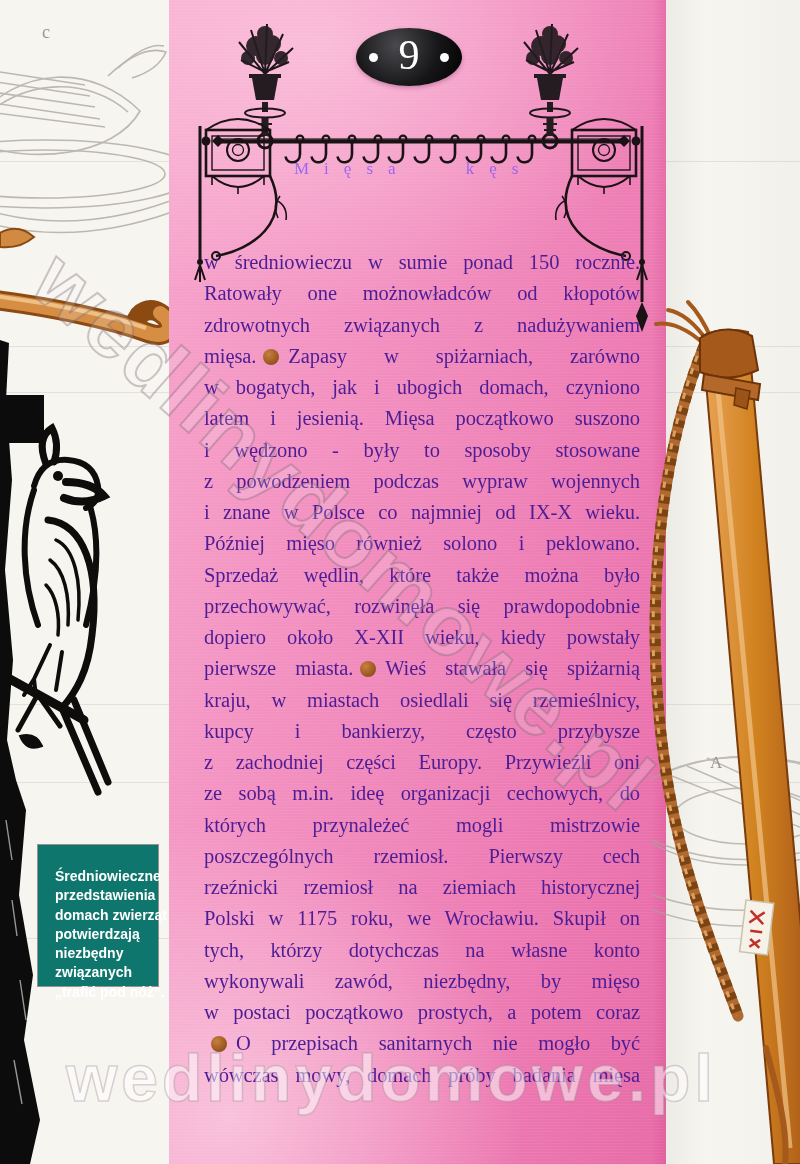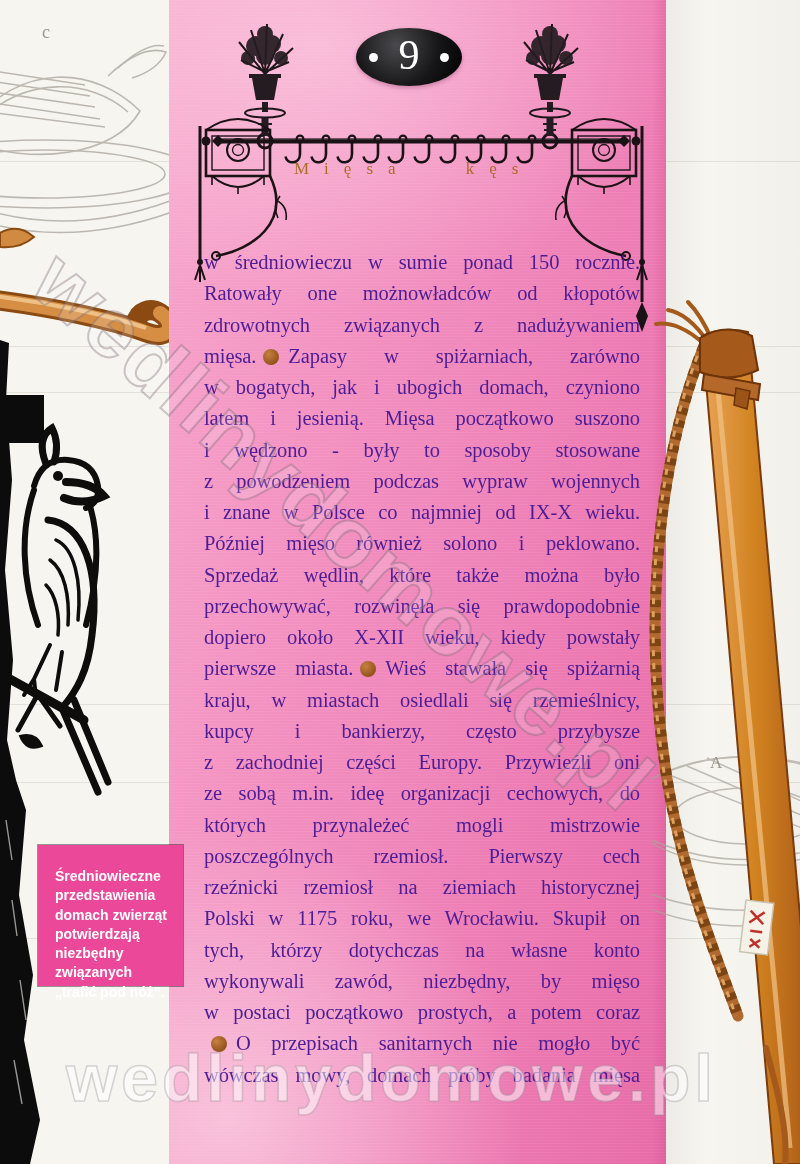--- a/index.html
+++ b/index.html
@@ -21,31 +21,31 @@
       background:linear-gradient(90deg,rgba(201,52,126,0) ,rgba(201,52,126,.22));}
   
   .plaque{position:absolute;left:356px;top:28px;width:106px;height:58px;border-radius:50%;
       background:radial-gradient(circle at 38% 30%,#4a4a4e 0%,#161618 55%,#000 100%);
       box-shadow:0 2px 4px rgba(120,40,90,.35);display:flex;align-items:center;justify-content:center;}
   .plaque .num{color:#fff;font-size:42px;line-height:1;font-family:"Liberation Serif",serif;
       transform:translateY(-2px);}
   .plaque .pdot{position:absolute;top:25px;width:9px;height:9px;border-radius:50%;background:#fdfdfd;}
   .pdot.l{left:13px}.pdot.r{right:13px}
   
-  .sect-title{position:absolute;left:294px;top:159px;font-size:17px;color:#a16207;
+  .sect-title{position:absolute;left:294px;top:159px;font-size:17px;color:#8b5cf6;
       letter-spacing:15px;word-spacing:36px;white-space:nowrap;font-family:"Liberation Serif",serif;
       opacity:.85;}
   
   .textblock{position:absolute;left:204px;top:247px;width:436px;color:#4c1d95;}
   .tline{height:31.25px;line-height:31.25px;font-size:20.5px;letter-spacing:-.1px;
       text-align:justify;text-align-last:justify;overflow:hidden;}
   .dot{display:inline-block;width:16px;height:16px;border-radius:50%;margin:0 9px -2px 7px;
       background:radial-gradient(circle at 35% 32%,#c6813f 0%,#a05d24 55%,#7a4112 100%);}
   
-  .note{position:absolute;left:38px;top:845px;width:145px;height:141px;background:#ec4899;
+  .note{position:absolute;left:38px;top:845px;width:120px;height:141px;background:#0f766e;
       color:#fff;font-family:"Liberation Sans",sans-serif;font-weight:bold;font-size:14px;
       padding:22px 10px 0 17px;box-sizing:border-box;box-shadow:0 0 0 1px rgba(0,0,0,.4);}
   .note div{line-height:19.3px;white-space:nowrap;}
   
   .wm{position:absolute;font-family:"Liberation Sans",sans-serif;font-weight:bold;
       pointer-events:none;white-space:nowrap;}
   .wm.diag{left:78px;top:232px;font-size:84px;letter-spacing:3px;transform:rotate(41.5deg);
       transform-origin:0 0;color:rgba(255,255,255,.16);
       -webkit-text-stroke:2px rgba(125,108,118,.38);z-index:9;}
   .wm.bottom{left:66px;top:1040px;font-size:66px;letter-spacing:4px;color:rgba(255,255,255,.5);

